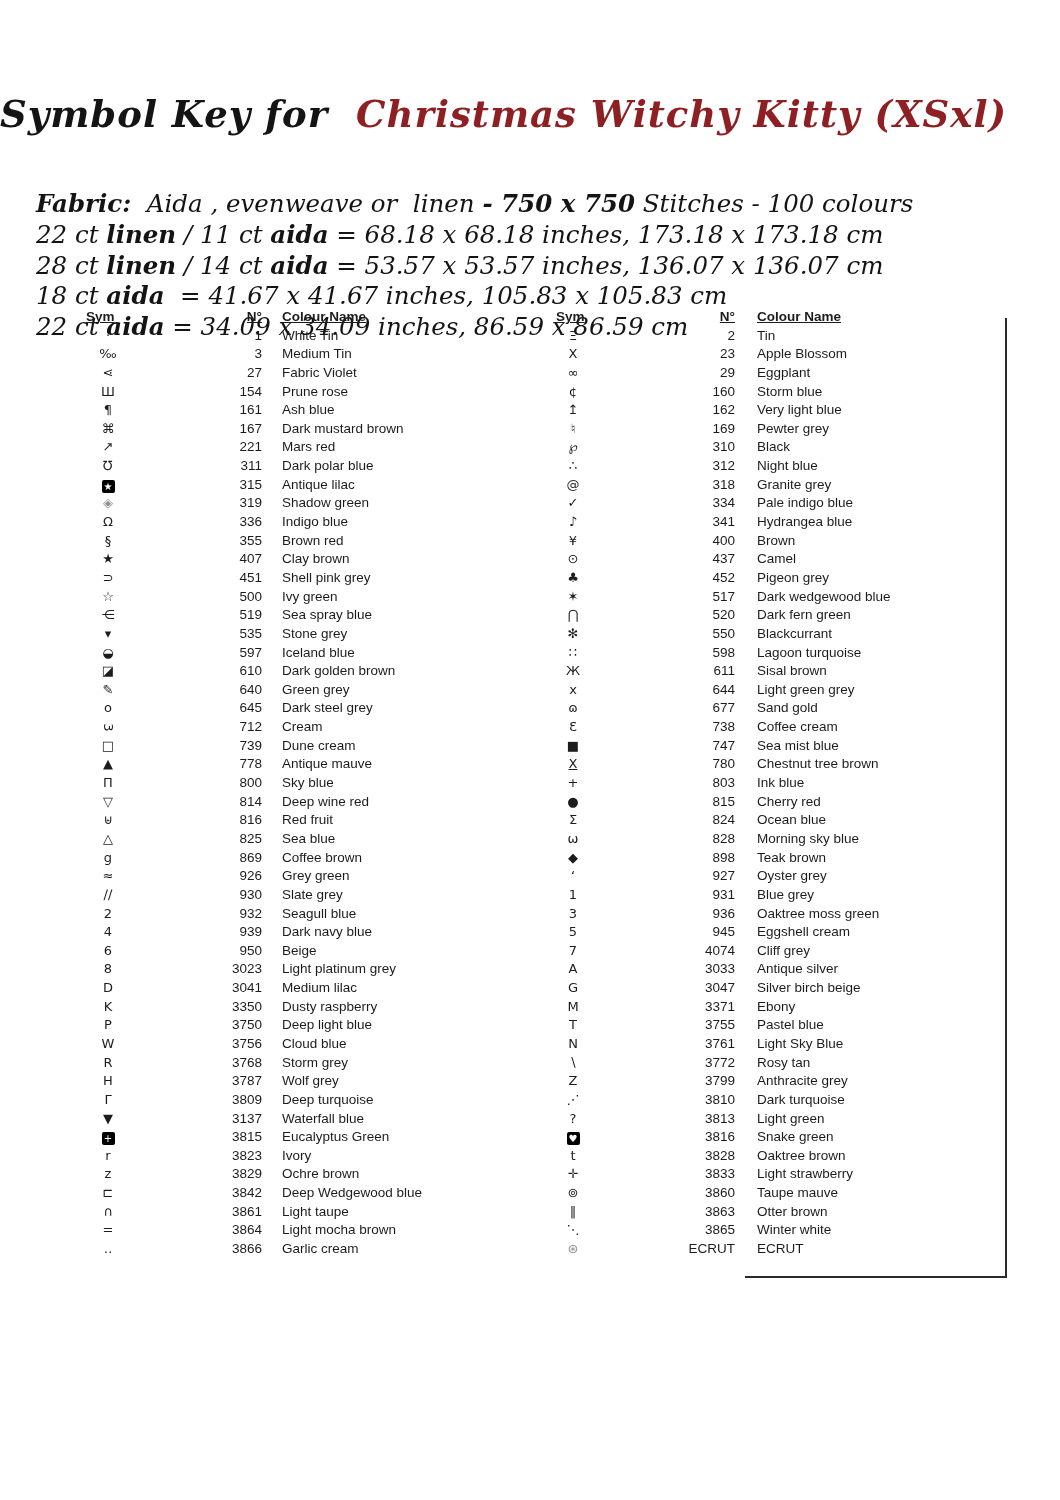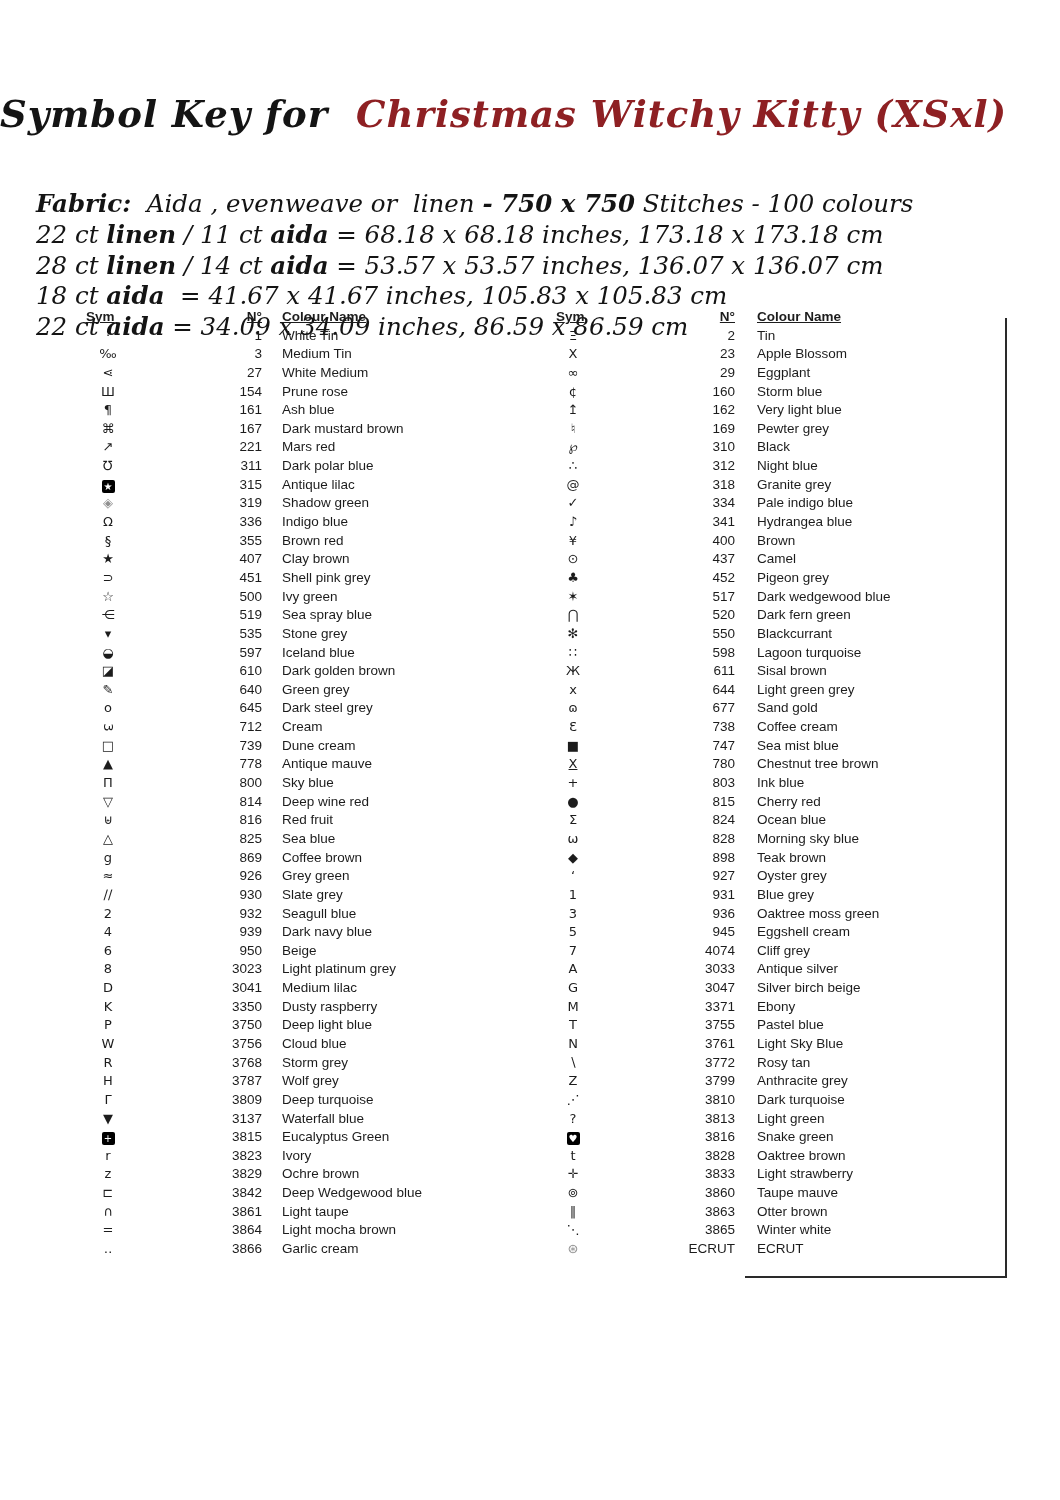--- a/index.html
+++ b/index.html
@@ -97,21 +97,21 @@
           <span class="cell name-cell">White Tin</span>
         </div>
         <div class="trow">
           <span class="cell sym-cell"><span class="">‰</span></span>
           <span class="cell n-cell">3</span>
           <span class="cell name-cell">Medium Tin</span>
         </div>
         <div class="trow">
           <span class="cell sym-cell"><span class="">⋖</span></span>
           <span class="cell n-cell">27</span>
-          <span class="cell name-cell">White Medium</span>
+          <span class="cell name-cell">Fabric Violet</span>
         </div>
         <div class="trow">
           <span class="cell sym-cell"><span class="">Ш</span></span>
           <span class="cell n-cell">154</span>
           <span class="cell name-cell">Prune rose</span>
         </div>
         <div class="trow">
           <span class="cell sym-cell"><span class="">¶</span></span>
           <span class="cell n-cell">161</span>
           <span class="cell name-cell">Ash blue</span>

